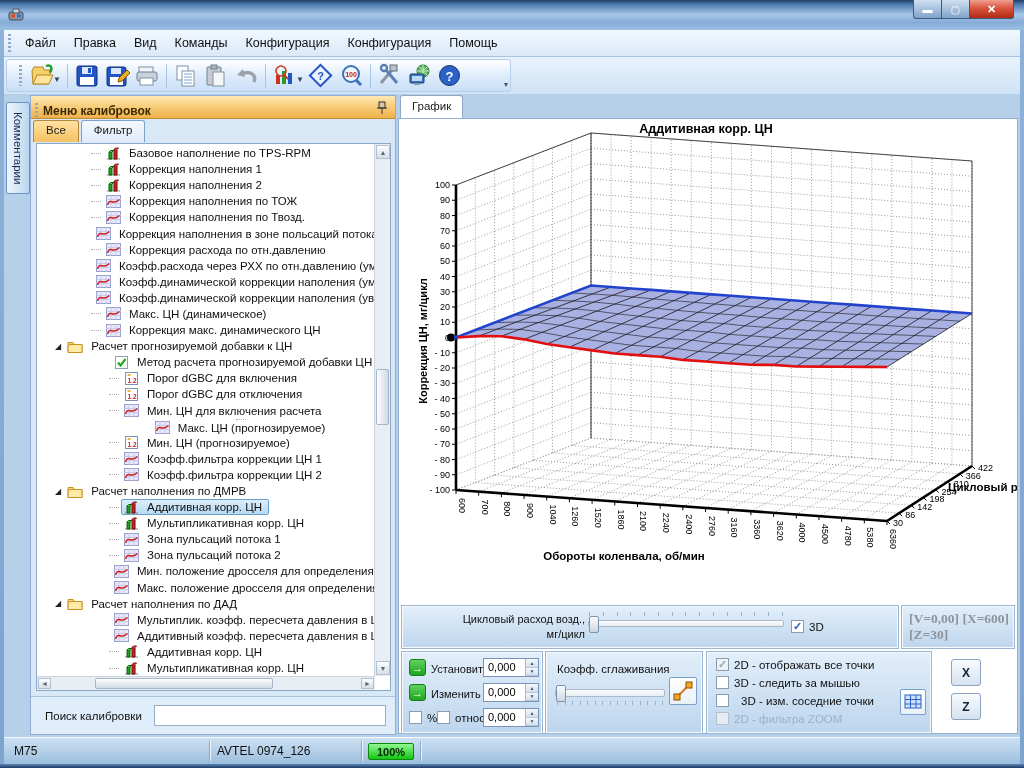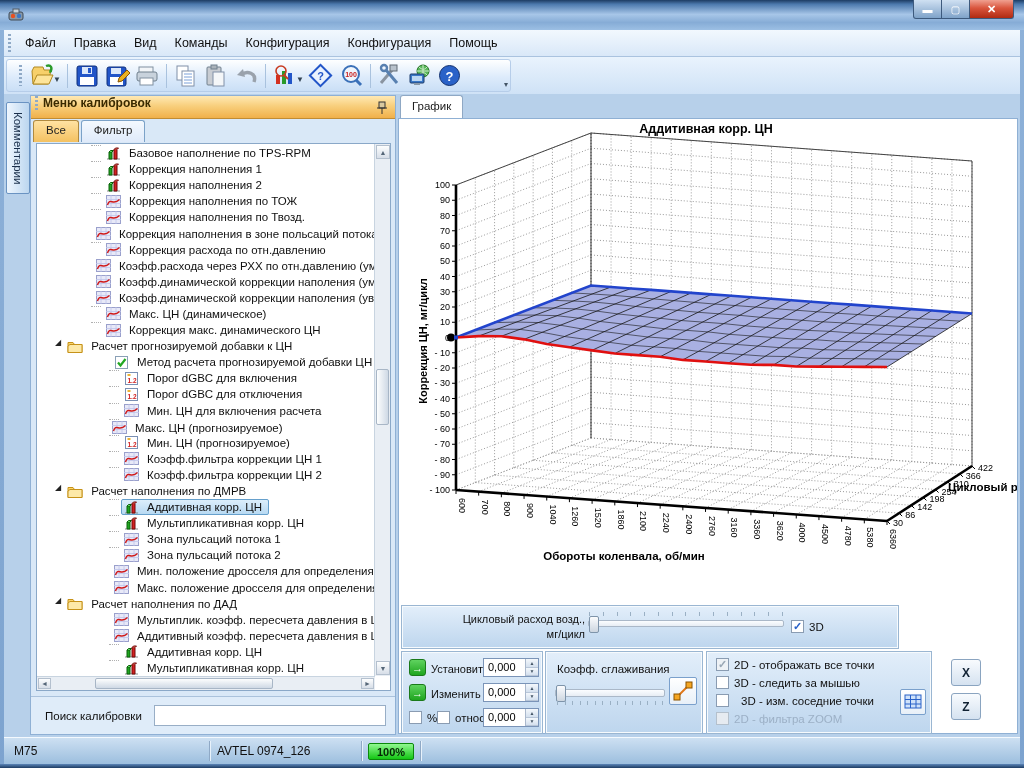--- a/index.html
+++ b/index.html
@@ -38,29 +38,29 @@
   .workarea{position:absolute;left:4px;top:94px;width:1016px;height:643px;background:#b7d0ea;}
   .comments-tab{position:absolute;left:2px;top:8px;width:24px;height:92px;
     writing-mode:vertical-rl;display:flex;align-items:center;justify-content:center;
     background:linear-gradient(90deg,#eef6fe,#bcd6ef);border:1px solid #6a93c2;border-radius:2px;
     font-size:11.5px;color:#1a2f4a;}
   
   .calib{position:absolute;left:26px;top:1px;width:366px;height:640px;
     background:#d9e8f7;border:1px solid #8fb0d4;}
   .calib-hdr{position:absolute;left:0;top:0;width:364px;height:23px;
     background:linear-gradient(#ffe9b4,#f8cf7d 45%,#f0b04a);border-bottom:1px solid #c08c34;
-    display:flex;align-items:flex-start;font-size:12px;font-weight:bold;color:#3a2a00;}
+    display:flex;align-items:flex-end;font-size:12px;font-weight:bold;color:#3a2a00;}
   .pin{position:absolute;right:6px;top:4px;}
   .calib-tabs{position:absolute;left:2px;top:24px;height:22px;display:flex;}
   .ctab{padding:3px 12px;font-size:11.5px;border:1px solid #b08a40;border-bottom:none;border-radius:3px 3px 0 0;margin-right:2px;color:#222;}
   .ctab.active{background:linear-gradient(#ffe2a2,#f4c161);}
   .ctab.idle{background:linear-gradient(#f4f9fe,#dfeafa);border-color:#7ba2c8;}
   .tree{position:absolute;left:5px;top:47px;width:355px;height:548px;background:#fff;border:1px solid #8aa8c8;overflow:hidden;}
   .tree-rows{position:absolute;left:0;top:1px;width:338px;height:532px;overflow:hidden;}
-  .trow{position:relative;height:16.1px;display:flex;white-space:nowrap;font-size:11.5px;color:#101010;}
+  .trow{position:relative;height:16.1px;display:flex;align-items:center;white-space:nowrap;font-size:11.5px;color:#101010;}
   .trow .stub{display:inline-block;height:1px;border-top:1px dotted #b0b0b0;width:10px;margin-right:2px;}
   .trow .tri{font-size:8px;color:#222;margin-right:3px;}
   .trow .ic{display:inline-flex;margin-right:4px;}
   .trow .lbl{padding:0 3px;border:1px solid transparent;}
   .trow.sel .lblwrap{background:linear-gradient(#dceefb,#b8d9f2);border:1px solid #66a0cc;border-radius:2px;}
   .lblwrap{display:inline-flex;align-items:center;padding:0 2px;border:1px solid transparent;}
   .vscroll{position:absolute;right:0;top:0;width:16px;height:532px;background:#e9eef4;border-left:1px solid #c8d4e0;}
   .hscroll{position:absolute;left:0;bottom:0;width:338px;height:14px;background:#e9eef4;border-top:1px solid #c8d4e0;}
   .sb-btn{position:absolute;background:linear-gradient(#fdfefe,#d7dee8);border:1px solid #b4c0ce;color:#567;
     display:flex;align-items:center;justify-content:center;font-size:7px;}
@@ -1112,20 +1112,23 @@
               <i></i>
               <i></i>
             </div>
           <div class="slider" style="left:185px;top:13px;width:196px;height:7px"></div>
           <div class="sl-thumb" style="left:186px;top:9px"></div>
           <div class="cbrow" style="left:388px;top:13px">
             <span class="cb">✓</span>
             <span class="txt">3D</span>
           </div>
         </div>
+        <div class="bbox readout">
+          <span>[V=0,00] [X=600] [Z=30]</span>
+        </div>
 
         <div class="bbox g1">
           <div class="garr" style="left:6px;top:6px">→</div>
           <div class="glab" style="left:28px;top:10px">Установить в</div>
           <div class="spin" style="left:80px;top:5px">
             <span class="val">0,000</span>
               <span class="arr">
                 <i>▲</i>
                 <i>▼</i>
               </span>

